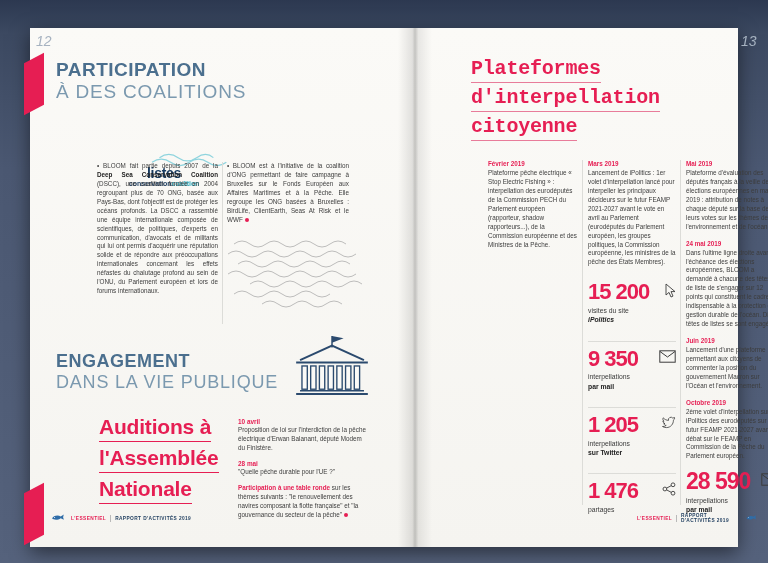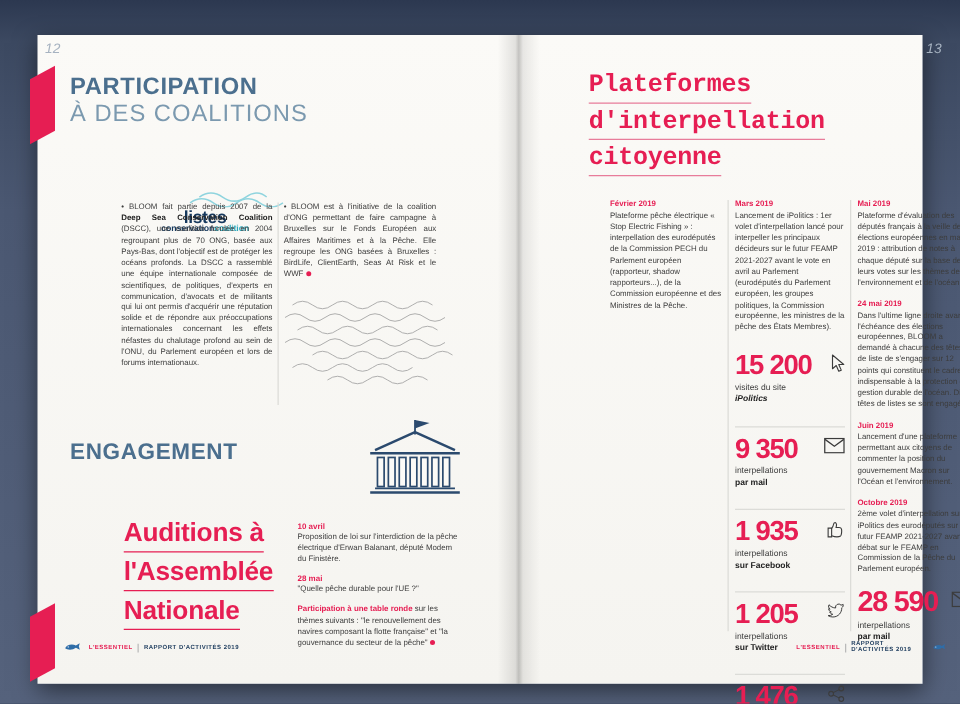--- a/index.html
+++ b/index.html
@@ -5,21 +5,21 @@
   html,body{margin:0;padding:0;background:#3d4962;}
   *{box-sizing:border-box;}
   #stage{position:relative;width:768px;height:563px;overflow:hidden;
     font-family:"Liberation Sans",sans-serif;
     background:linear-gradient(180deg,#2c3850 0%,#3c4961 6%,#4b5872 30%,#55627c 100%);}
   .spread{position:absolute;left:30px;top:28px;width:708px;height:519px;
     background:linear-gradient(180deg,#fbfaf7,#f5f4f0);
     box-shadow:0 6px 18px rgba(0,0,0,.5);}
   .spine{position:absolute;left:368px;top:0;width:34px;height:519px;pointer-events:none;
     background:linear-gradient(90deg,rgba(0,0,0,0) 0%,rgba(0,0,0,.10) 42%,rgba(0,0,0,.22) 50%,rgba(0,0,0,.08) 60%,rgba(0,0,0,0) 100%);}
-  .pagenum{position:absolute;font-size:11px;font-style:italic;color:#a6b2c0;}
+  .pagenum{position:absolute;font-size:14px;font-style:italic;color:#a6b2c0;}
   .ribbon{position:absolute;width:20px;height:52px;background:#e61e53;transform:skewY(-28deg);}
 
   
   .h-bold{font-size:19px;font-weight:bold;color:#4b6f8e;letter-spacing:.5px;line-height:1.1;}
   .h-light{font-size:19px;font-weight:normal;color:#7b99af;letter-spacing:.8px;line-height:1.15;}
 
   
   .dsc{position:absolute;left:97px;top:125px;width:130px;}
   .dsc-word1{font-size:14px;font-weight:bold;color:#16395e;letter-spacing:-.3px;margin-left:20px;line-height:1;}
   .dsc-word2{font-size:7px;font-weight:bold;letter-spacing:-.1px;line-height:1.2;margin-left:2px;}
@@ -100,20 +100,21 @@
           <path d="M10 24q8-6 16 0t16 0t16 0t16 0t16 0t16 0t16 0"></path>
           <path d="M0 34q8-6 16 0t16 0t16 0t16 0t16 0t16 0t16 0t16 0"></path>
           <path d="M22 44q8-6 16 0t16 0t16 0t16 0t16 0t16 0t16 0"></path>
           <path d="M6 54q8-6 16 0t16 0t16 0t16 0t16 0t16 0"></path>
           <path d="M34 64q8-6 16 0t16 0t16 0t16 0t16 0"></path>
         </g>
       </svg>
 
       <div style="position:absolute;left:26px;top:324px;">
         <div class="h-bold" style="font-size:18px;">ENGAGEMENT</div>
+        <div class="h-light" style="font-size:18px;">DANS LA VIE PUBLIQUE</div>
       </div>
 
       <svg style="position:absolute;left:262px;top:306px;" width="80" height="62" viewBox="0 0 80 64">
         <g stroke="#2b4a6e" fill="none" stroke-width="2">
           <path d="M40 2v12" stroke-width="1.5"></path>
           <path d="M40 2l12 2.5L40 9z" fill="#2b4a6e" stroke="none"></path>
           <path d="M7 27L40 12l33 15"></path>
           <path d="M3 29.5h74"></path>
           <path d="M3 62h74"></path>
           <path d="M7 58.5h66" stroke-width="1.5"></path>
@@ -198,33 +199,20 @@
                 <g fill="none" stroke="#3c3c3c" stroke-width="1">
                   <rect x=".8" y=".8" width="15.4" height="11.4"></rect>
                   <path d="M1 1.5l7.5 5.5L16 1.5"></path>
                 </g>
               </svg>
           </span>
           <div class="stat-l1">interpellations</div>
           <div class="stat-l2">par mail</div>
         </div>
 
-        <div class="stat">
-          <div class="stat-num">1 935</div>
-          <span class="stat-ico">
-            <svg width="15" height="15" viewBox="0 0 15 15">
-                <g fill="none" stroke="#3c3c3c" stroke-width=".9">
-                  <path d="M1.5 6.5h2.8v7H1.5z"></path>
-                  <path d="M4.3 12.6c2.6 1 5.8 1 7.2.2.6-.4 1.1-3.8.7-5.5-.2-.9-.9-1.3-2-1.3H7.9c.4-1.5.5-2.8 0-3.4-.7-.8-1.8-.5-1.9.4-.3 1.4-.9 2.9-1.7 3.8"></path>
-                </g>
-              </svg>
-          </span>
-          <div class="stat-l1">interpellations</div>
-          <div class="stat-l2">sur Facebook</div>
-        </div>
 
         <div class="stat">
           <div class="stat-num">1 205</div>
           <span class="stat-ico">
             <svg width="15" height="13" viewBox="0 0 15 13">
                 <path d="M13.5 1.5c-.5.3-1.1.5-1.7.6A2.5 2.5 0 0 0 7.5 4.4C5.4 4.3 3.5 3.3 2.2 1.8c-.7 1.2-.3 2.7.9 3.5-.4 0-.9-.1-1.2-.3 0 1.2.9 2.3 2.1 2.5-.4.1-.8.1-1.2.1.3 1 1.3 1.8 2.4 1.8a5 5 0 0 1-3.7 1.1 7 7 0 0 0 3.8 1.1c4.6 0 7.1-3.8 7.1-7.1v-.3c.5-.4.9-.8 1.1-1.3z" fill="none" stroke="#3c3c3c" stroke-width=".8"></path>
               </svg>
           </span>
           <div class="stat-l1">interpellations</div>
           <div class="stat-l2">sur Twitter</div>

